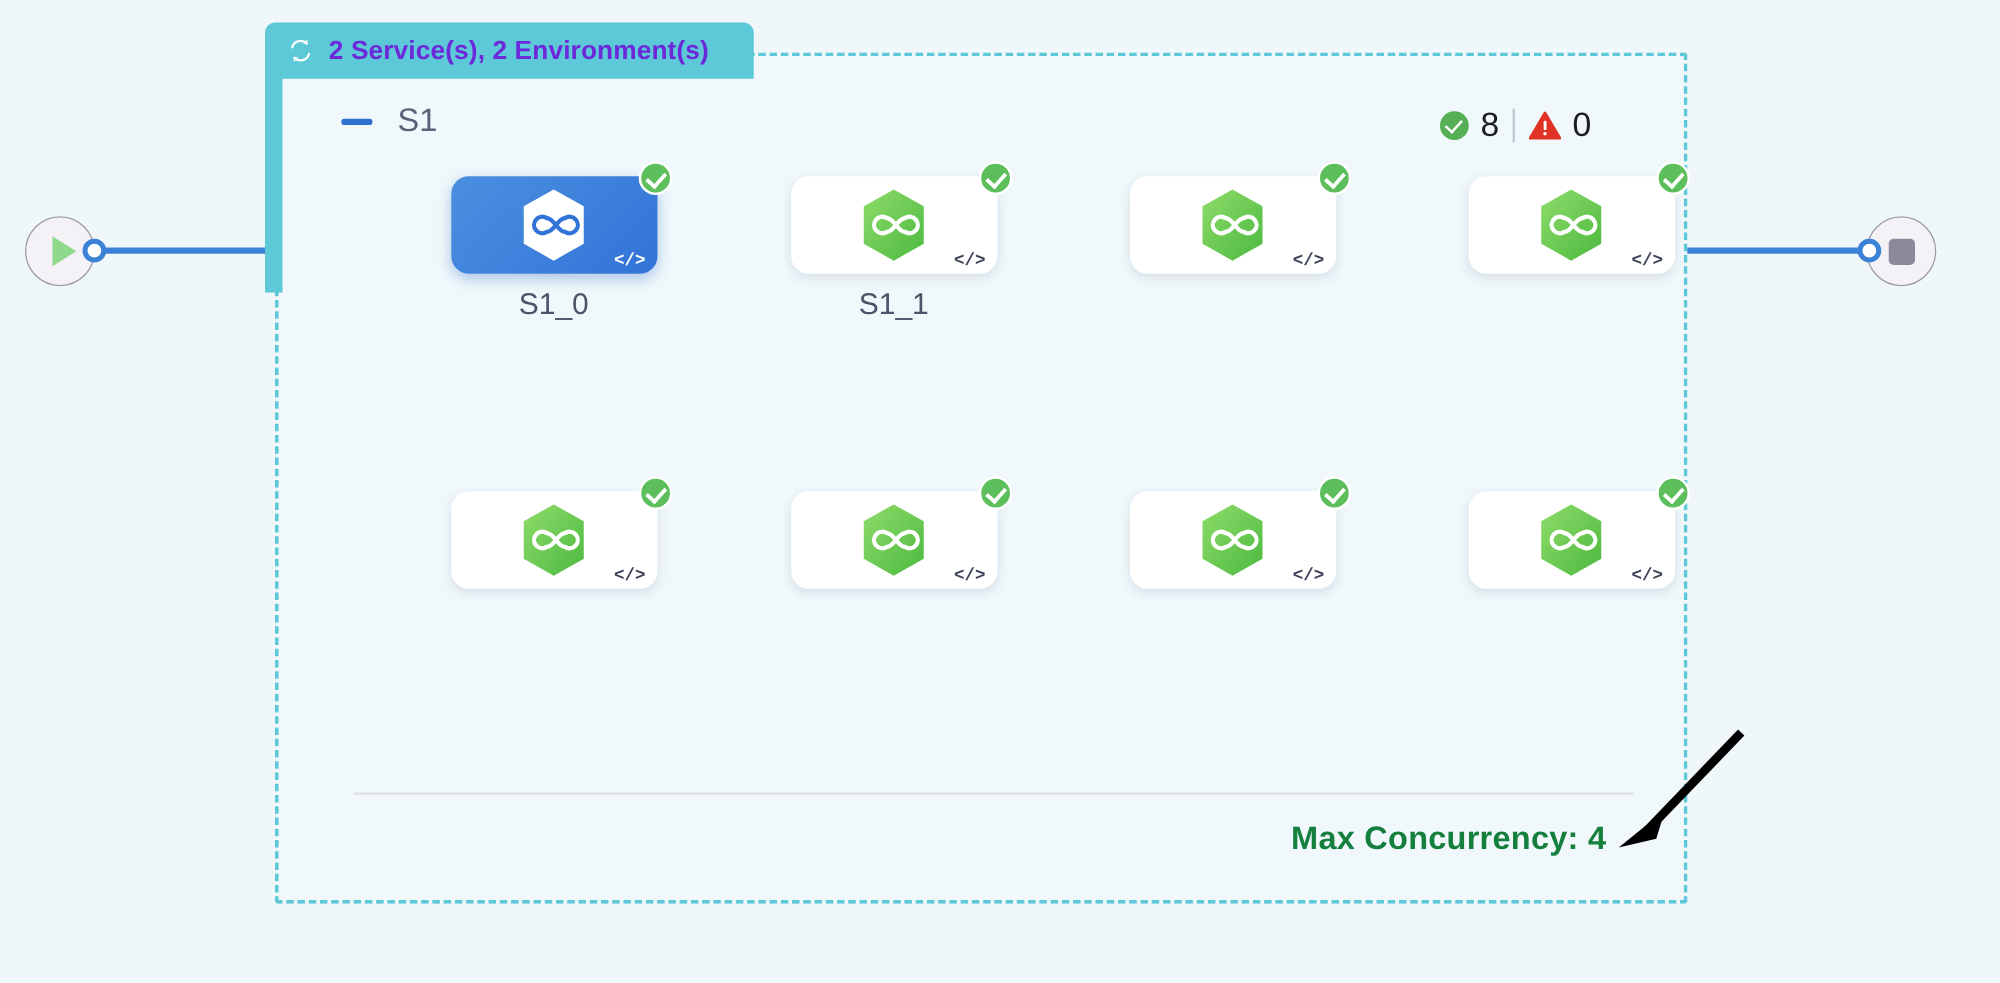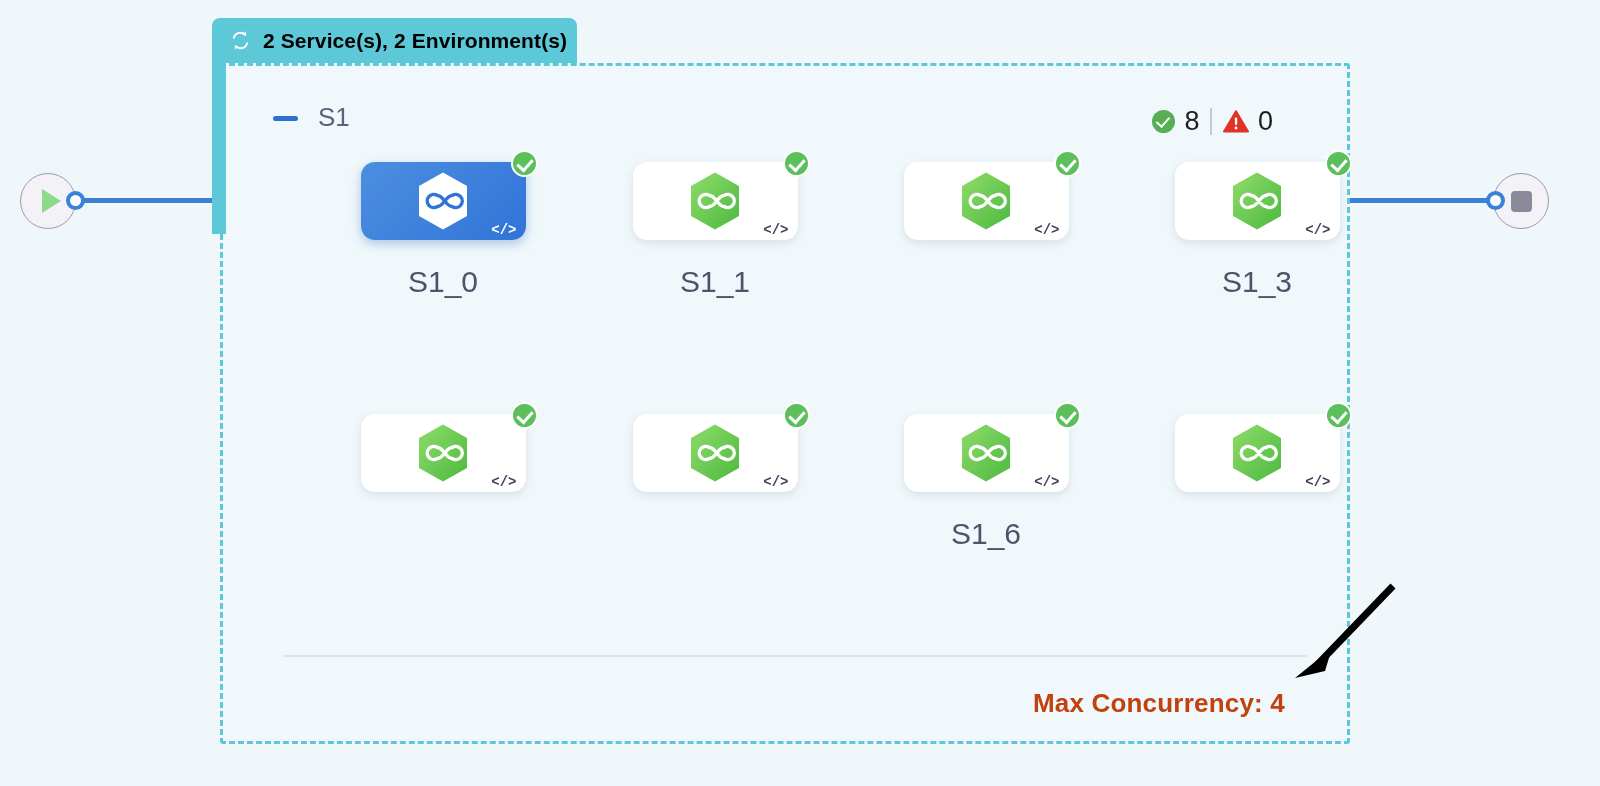--- a/index.html
+++ b/index.html
@@ -70,41 +70,41 @@
     background: #3b82d6;
     border-radius: 2px;
   }
   #edge-left  { left: 82px;  top: 198px; width: 142px; }
   #edge-right { left: 1345px; top: 198px; width: 148px; }
 
   
   #loop-group {
     position: absolute;
     left: 220px;
-    top: 63px;
+    top: 42px;
     width: 1130px;
     height: 681px;
     border: 3px dashed #5cc8d8;
     border-radius: 3px;
     background: #f0f8fb;
   }
 
   
   #loop-tab {
     position: absolute;
     left: 212px;
     top: 18px;
     height: 45px;
     background: #5cc8d8;
     border-radius: 8px 8px 0 0;
     display: flex;
     align-items: center;
     gap: 11px;
-    padding: 0 10px 0 17px;
-    color: #000000;
+    padding: 0 36px 0 17px;
+    color: #6d28d9;
     font-size: 21px;
     font-weight: 700;
     letter-spacing: .1px;
     white-space: nowrap;
     z-index: 6;
   }
   
   #loop-rail {
     position: absolute;
     left: 212px;
@@ -250,44 +250,43 @@
     content: "";
     position: absolute;
     left: 7px; top: 4px;
     width: 7px; height: 12px;
     border: solid #ffffff;
     border-width: 0 3px 3px 0;
     transform: rotate(42deg);
   }
 
   .node-label {
-    margin-top: 25px;
-    font-size: 30px;
+    margin-top: 11px;
+    font-size: 24px;
     color: #4d5369;
     font-weight: 400;
   }
 
   
   #group-footer-divider {
     position: absolute;
     left: 60px;
     right: 40px;
     top: 589px;
     height: 2px;
     background: #dfe3e9;
   }
   #max-concurrency {
     position: absolute;
     right: 62px;
     top: 610px;
     font-size: 26px;
     font-weight: 700;
-    color: #c2410c;
+    color: #15803d;
     letter-spacing: .2px;
-    margin-top: 12px;
   }
 
   
   #annotation-arrow {
     position: absolute;
     left: 1275px;
     top: 578px;
     width: 125px;
     height: 105px;
     pointer-events: none;
@@ -397,21 +396,20 @@
                       <stop offset="0%" stop-color="#8fdc6a"></stop>
                       <stop offset="100%" stop-color="#4cb93f"></stop>
                     </linearGradient>
                   </defs>
                   <path d="M28 1.5 L52 15 L52 45 L28 58.5 L4 45 L4 15 Z" fill="url(#hexGrad)"></path>
                   <path d="M22.5 24.5 a6.6 6.6 0 1 0 0 11 c6 0 8.5-11 14.5-11 a6.6 6.6 0 1 1 0 11 c-6 0-8.5-11-14.5-11 Z" fill="none" stroke="#ffffff" stroke-width="3.4" stroke-linecap="round"></path>
                 </svg></span>
               <span class="code-mark">&lt;/&gt;</span>
               <span class="node-badge"></span>
             </div>
-            <div class="node-label">S1_3</div>
           </div>
         </div>
         <div class="node-row">
           <div class="node-cell" style="left: 120px;">
             <div class="node-card">
               <span class="hex"><svg viewBox="0 0 56 60" width="56" height="60" aria-hidden="true">
                   <defs>
                     <linearGradient id="hexGrad" x1="0" y1="0" x2="1" y2="1">
                       <stop offset="0%" stop-color="#8fdc6a"></stop>
                       <stop offset="100%" stop-color="#4cb93f"></stop>
@@ -448,21 +446,20 @@
                       <stop offset="0%" stop-color="#8fdc6a"></stop>
                       <stop offset="100%" stop-color="#4cb93f"></stop>
                     </linearGradient>
                   </defs>
                   <path d="M28 1.5 L52 15 L52 45 L28 58.5 L4 45 L4 15 Z" fill="url(#hexGrad)"></path>
                   <path d="M22.5 24.5 a6.6 6.6 0 1 0 0 11 c6 0 8.5-11 14.5-11 a6.6 6.6 0 1 1 0 11 c-6 0-8.5-11-14.5-11 Z" fill="none" stroke="#ffffff" stroke-width="3.4" stroke-linecap="round"></path>
                 </svg></span>
               <span class="code-mark">&lt;/&gt;</span>
               <span class="node-badge"></span>
             </div>
-            <div class="node-label">S1_6</div>
           </div>
           <div class="node-cell" style="left: 934px;">
             <div class="node-card">
               <span class="hex"><svg viewBox="0 0 56 60" width="56" height="60" aria-hidden="true">
                   <defs>
                     <linearGradient id="hexGrad" x1="0" y1="0" x2="1" y2="1">
                       <stop offset="0%" stop-color="#8fdc6a"></stop>
                       <stop offset="100%" stop-color="#4cb93f"></stop>
                     </linearGradient>
                   </defs>

